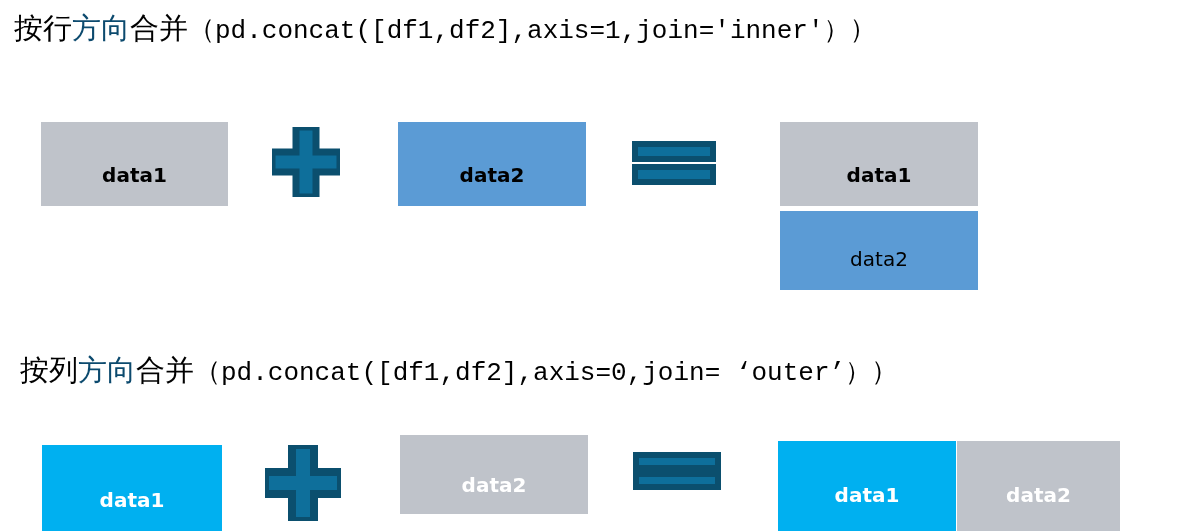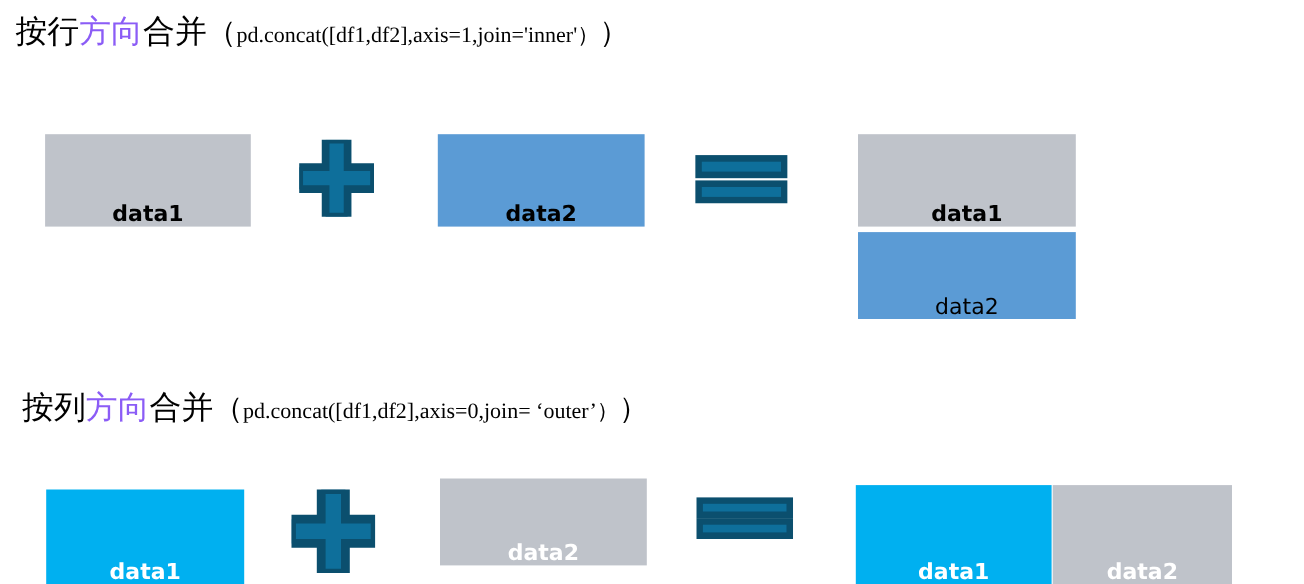--- a/index.html
+++ b/index.html
@@ -27,40 +27,40 @@
   .heading {
     position: absolute;
     white-space: nowrap;
     font-family: "DejaVu Sans", "Liberation Sans", sans-serif;
     font-size: 29px;
     line-height: 36px;
     letter-spacing: 0px;
     color: #000000;
   }
   .heading .cn { font-family: Liberation Sans, sans-serif; }
-  .heading .red { color: #8b5cf6; }
+  .heading .red { color: #0c4a6e; }
   .heading .code {
-    font-family: Liberation Serif, serif;
-    font-size: 20px;
+    font-family: Liberation Mono, monospace;
+    font-size: 26px;
     letter-spacing: 0px;
   }
   .heading .paren {
     font-family: "DejaVu Sans", "Liberation Sans", sans-serif;
     font-size: 27px;
   }
 
   #heading-row  { left: 14px;  top: 10px; }
   #heading-col  { left: 20px;  top: 336px; margin-top: 16px; }
 
   
   .box {
     position: absolute;
     box-sizing: border-box;
     display: flex;
-    align-items: flex-end;
+    align-items: center;
     justify-content: center;
   }
   .box .label {
     font-family: "DejaVu Sans", "Liberation Sans", sans-serif;
     font-size: 20px;
     line-height: 24px;
     white-space: nowrap;
   }
   .bold   .label { font-weight: bold; }
   .normal .label { font-weight: normal; }

